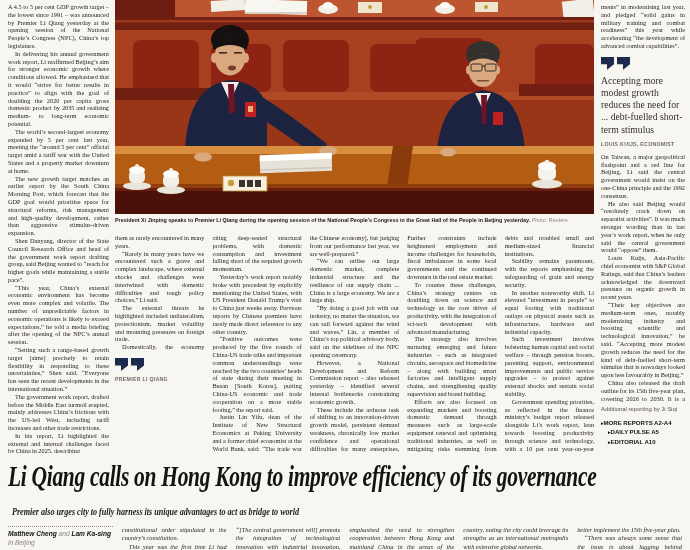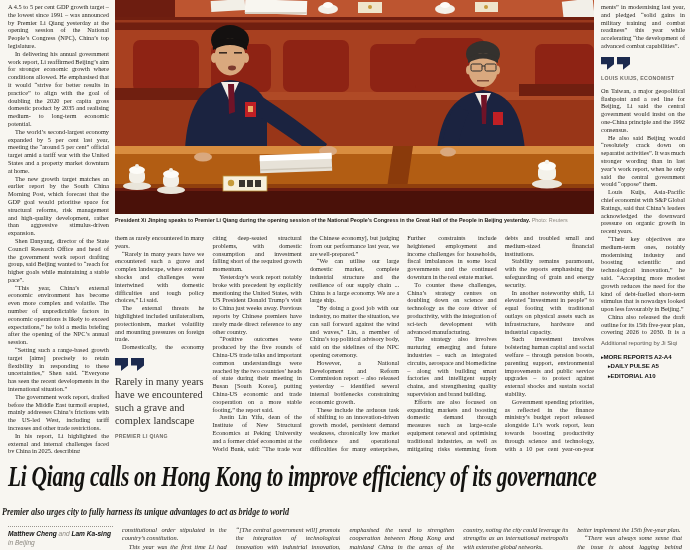--- a/index.html
+++ b/index.html
@@ -44,21 +44,21 @@
     color:#55524c; margin-top:3px; }
   .links { margin-top:6px; }
   .links p { font-family:"Liberation Sans", sans-serif; font-size:6.1px;
     font-weight:bold; color:#141414; line-height:1.5; text-align:left; }
   .links p::before { content:"\25B8 "; font-size:5px; }
   
   #second { position:absolute; left:0; top:456px; width:690px; height:94px; overflow:hidden;font-style:italic; }
   .headline { margin:1px 8px 0; white-space:nowrap; }
   .headline span { display:inline-block; transform:scaleX(.74); transform-origin:0 50%;
     font-weight:600; font-size:29px; letter-spacing:-.4px; color:#141310; }
-  .standfirst { margin:7px 2px 0; white-space:nowrap; }
+  .standfirst { margin:7px 12px 0; white-space:nowrap; }
   .standfirst span { display:inline-block; transform:scaleX(.78); transform-origin:0 50%;
     font-weight:bold; font-size:10.4px; color:#1b1a17; }
   .botcols { display:flex; gap:9px; margin:7px 8px 0; height:46px; overflow:hidden; }
   .botcols .col { flex:1; overflow:hidden; }
   .botcols p { font-size:6.4px; line-height:1.3; }
   .byline-rule { border-top:1px dotted #9a968f; margin-bottom:3px; }
   .byline { font-family:"Liberation Sans", sans-serif; font-size:6.6px;
     line-height:1.35; color:#8c8880; }
   .byline b { color:#121212; }
 </style>
@@ -211,21 +211,20 @@
           <p>them as rarely encountered in many years.</p>
           <p>“Rarely in many years have we encountered such a grave and complex landscape, where external shocks and challenges were intertwined with domestic difficulties and tough policy choices,” Li said.</p>
           <p>The external threats he highlighted included unilateralism, protectionism, market volatility and mounting pressures on foreign trade.</p>
           <p>Domestically, the economy remained in transition, Li said,</p>
         </div>
       <div class="pullquote pq-left">
         <div class="qmarks">
           <div class="qmark"></div>
             <div class="qmark"></div>
         </div>
-        <div class="pq-text">Rarely in many years have we encountered such a grave and complex landscape</div>
         <div class="pq-attr">PREMIER LI QIANG</div>
       </div>
     </div>
     <div class="col">
         <p>citing deep-seated structural problems, with domestic consumption and investment falling short of the required growth momentum.</p>
         <p>Yesterday’s work report notably broke with precedent by explicitly mentioning the United States, with US President Donald Trump’s visit to China just weeks away. Previous reports by Chinese premiers have rarely made direct reference to any other country.</p>
         <p>“Positive outcomes were produced by the five rounds of China-US trade talks and important common understandings were reached by the two countries’ heads of state during their meeting in Busan [South Korea], putting China-US economic and trade cooperation on a more stable footing,” the report said.</p>
         <p>Justin Lin Yifu, dean of the Institute of New Structural Economics at Peking University and a former chief economist at the World Bank, said: “The trade war certainly has an impact [on</p>
       </div>
     <div class="col">
@@ -252,20 +251,21 @@
 
   <div class="col c7">
     <div class="paras-top">
         <p>ments” in modernising last year, and pledged “solid gains in military training and combat readiness” this year while accelerating “the development of advanced combat capabilities”.</p>
       </div>
     <div class="pullquote pq-right">
       <div class="qmarks">
         <div class="qmark"></div>
           <div class="qmark"></div>
       </div>
+      <div class="pq-text">Accepting more modest growth reduces the need for ... debt-fuelled short-term stimulus</div>
       <div class="pq-attr">LOUIS KUIJS, ECONOMIST</div>
     </div>
     <div class="paras-main">
         <p>On Taiwan, a major geopolitical flashpoint and a red line for Beijing, Li said the central government would insist on the one-China principle and the 1992 consensus.</p>
         <p>He also said Beijing would “resolutely crack down on separatist activities”. It was much stronger wording than in last year’s work report, when he only said the central government would “oppose” them.</p>
         <p>Louis Kuijs, Asia-Pacific chief economist with S&amp;P Global Ratings, said that China’s leaders acknowledged the downward pressure on organic growth in recent years.</p>
         <p>“Their key objectives are medium-term ones, notably modernising industry and boosting scientific and technological innovation,” he said. “Accepting more modest growth reduces the need for the kind of debt-fuelled short-term stimulus that is nowadays looked upon less favourably in Beijing.”</p>
         <p>China also released the draft outline for its 15th five-year plan, covering 2026 to 2030. It is a comprehensive road map that places scientific and technological breakthroughs – particularly deep integration of artificial intelligence – at the core of its economic strategy and national security priorities.</p>
       </div>
     <div class="tail-note">Additional reporting by Ji Siqi</div>

